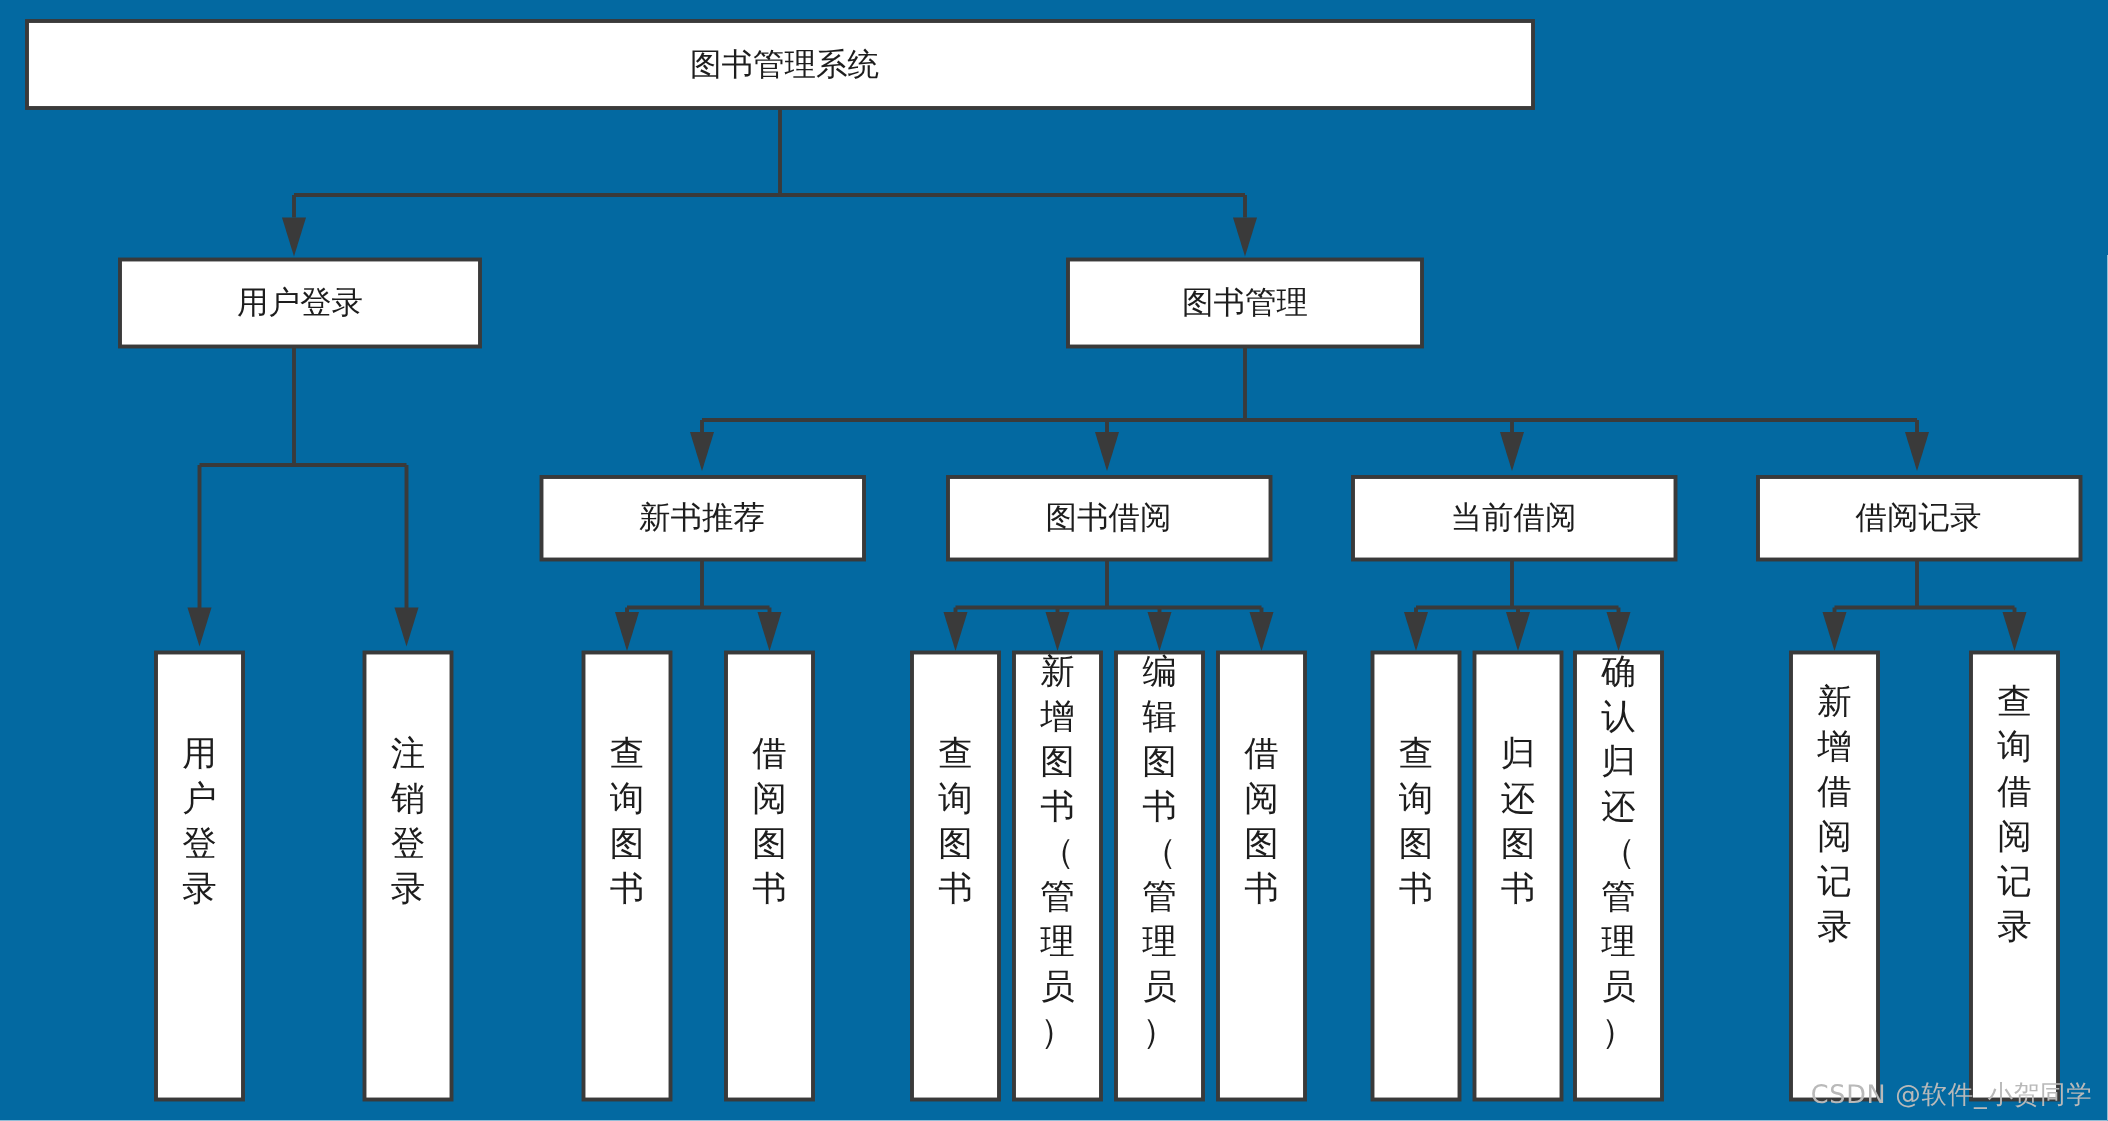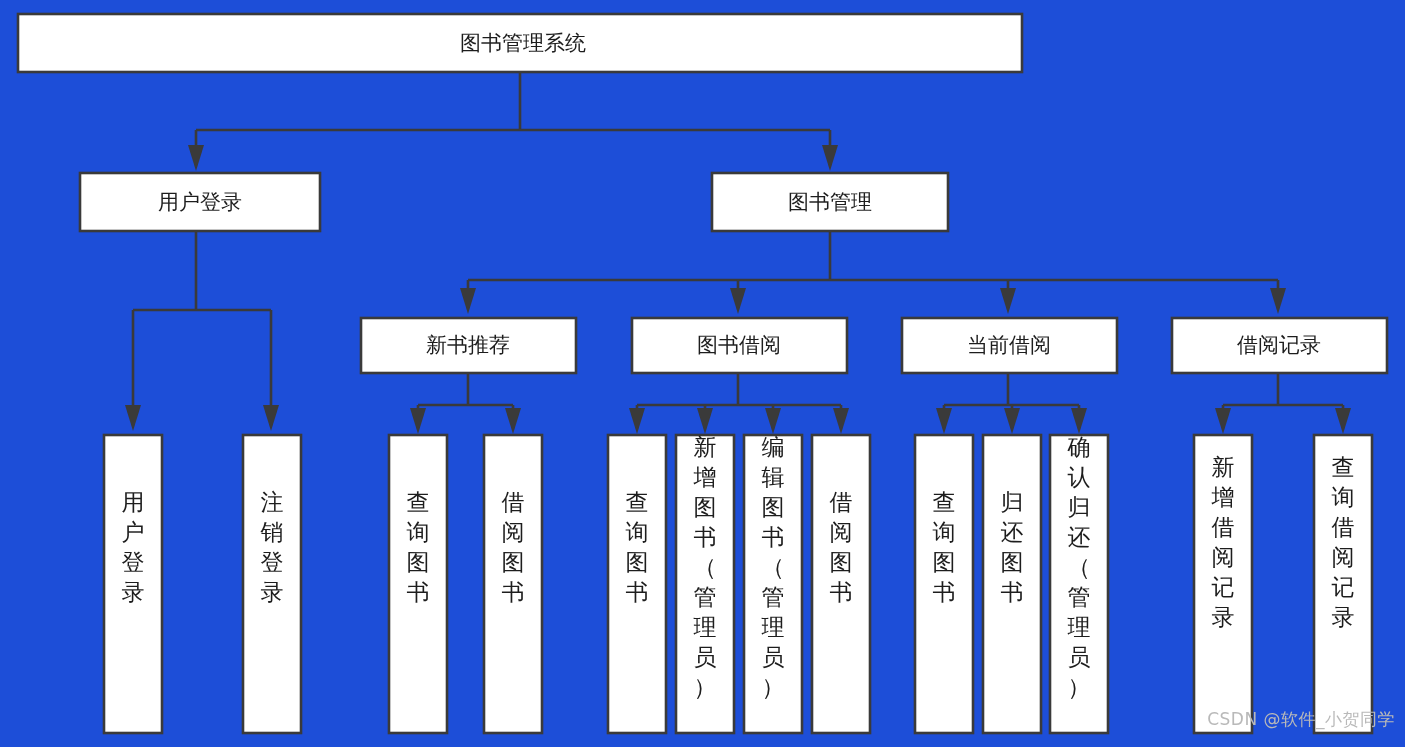--- a/index.html
+++ b/index.html
@@ -8,21 +8,21 @@
     padding: 0;
     background: #ffffff;
   }
   body {
     font-family: "DejaVu Sans", "Liberation Sans", sans-serif;
   }
   #diagram-root {
     position: relative;
     width: 1405px;
     height: 747px;
-    background: #1d4ed8;
+    background: #0369a1;
     overflow: hidden;
   }
   svg#tree-svg {
     position: absolute;
     left: 0;
     top: 0;
     width: 1405px;
     height: 747px;
     display: block;
   }
@@ -50,21 +50,21 @@
   }
   .node-label-vertical {
     fill: #1d1d1d;
     font-family: "DejaVu Sans", "Liberation Sans", sans-serif;
     font-size: 23px;
     text-anchor: middle;
   }
   .watermark {
     position: absolute;
     right: 10px;
-    bottom: 16px;
+    bottom: 6px;
     font-family: "DejaVu Sans", "Liberation Sans", sans-serif;
     font-size: 17px;
     color: #b9b9b9;
     letter-spacing: 0.5px;
     white-space: nowrap;
     pointer-events: none;
     user-select: none;
   }
 </style>
 </head>

